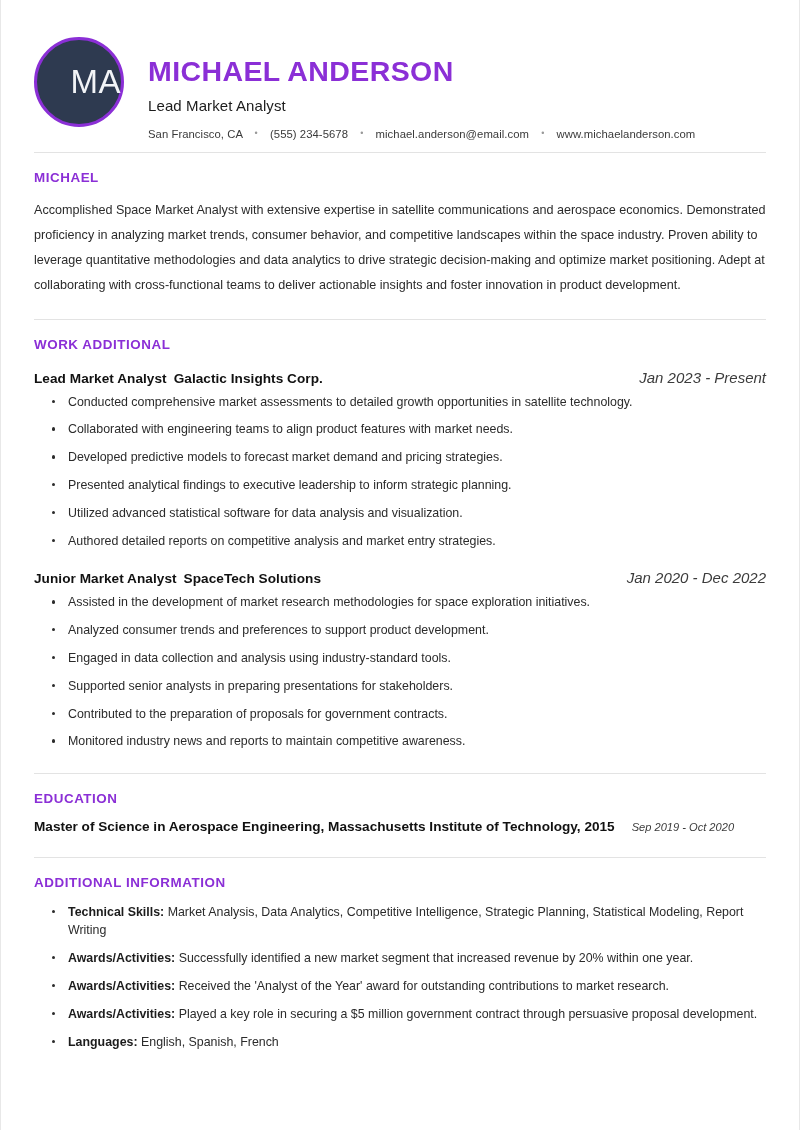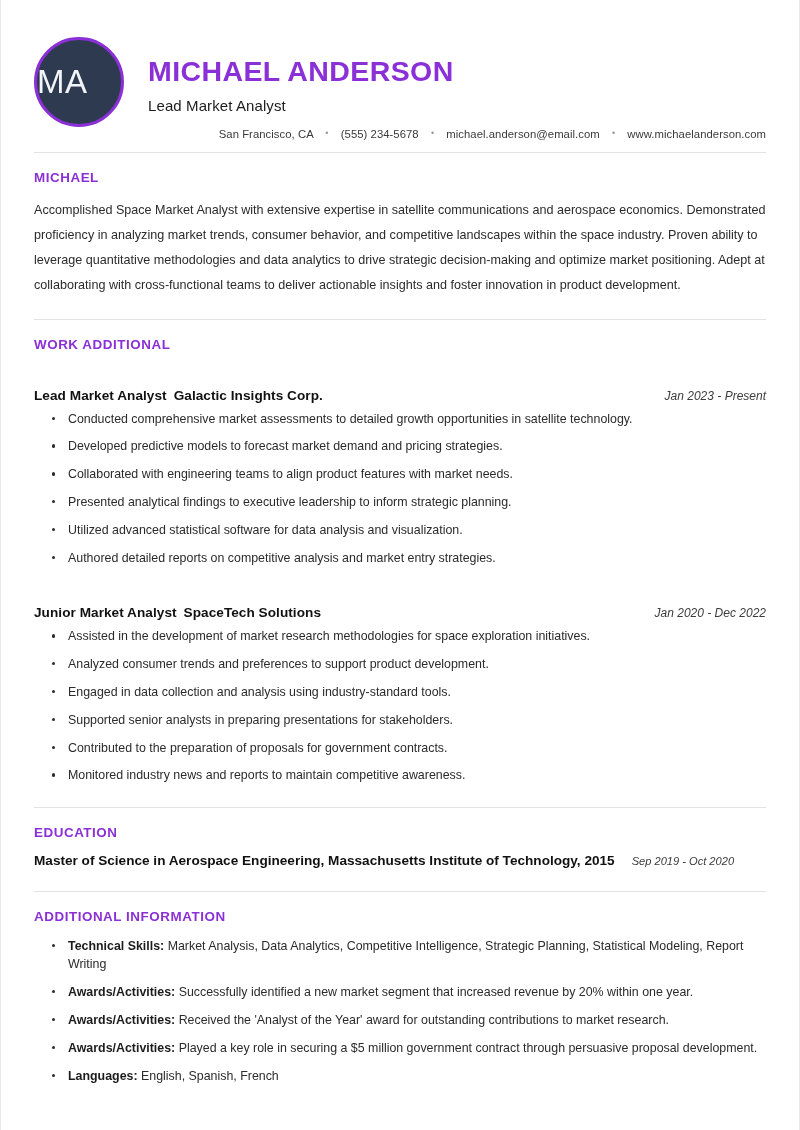--- a/index.html
+++ b/index.html
@@ -32,21 +32,21 @@
 
   .avatar {
     flex: 0 0 auto;
     width: 90px;
     height: 90px;
     border-radius: 50%;
     background: #2e3a50;
     border: 3px solid #8b2fd6;
     display: flex;
     align-items: center;
-    justify-content: flex-start;
+    justify-content: flex-end;
     color: #f2f4f7;
     font-size: 33px;
     font-weight: 400;
     letter-spacing: 0.5px;
     margin-top: 4px;
   }
 
   .header-text {
     flex: 1 1 auto;
     padding-left: 24px;
@@ -65,21 +65,21 @@
   .job-role {
     color: #1c1c1c;
     font-size: 15px;
     font-weight: 400;
     margin-top: 9px;
     letter-spacing: 0.1px;
   }
 
   .contact-line {
     margin-top: 14px;
-    text-align: right;
+    text-align: left;
     color: #3a3a3a;
     font-size: 11.3px;
     letter-spacing: 0.05px;
     white-space: nowrap;
   }
   .contact-line .sep {
     color: #999;
     padding: 0 9px;
     font-size: 9px;
     vertical-align: 2px;
@@ -119,25 +119,24 @@
   .entry-title {
     color: #111111;
     font-size: 13.6px;
     font-weight: bold;
     letter-spacing: 0.05px;
   }
   .entry-title .company { padding-left: 7px; }
 
   .entry-date {
     color: #3c3c3c;
-    font-size: 12px;
+    font-size: 15px;
     font-style: italic;
     white-space: nowrap;
     padding-left: 16px;
-    margin-top: 20px;
   }
 
   ul.bullets {
     list-style: none;
     padding: 0 0 0 17px;
   }
 
   ul.bullets li {
     position: relative;
     color: #2b2b2b;
@@ -221,22 +220,22 @@
 
     <div class="exp-block">
       <div class="entry-head">
         <div class="entry-title">
           <span>Lead Market Analyst</span><span class="company">Galactic Insights Corp.</span>
         </div>
         <div class="entry-date">Jan 2023 - Present</div>
       </div>
       <ul class="bullets">
         <li>Conducted comprehensive market assessments to detailed growth opportunities in satellite technology.</li>
+        <li>Collaborated with engineering teams to align product features with market needs.</li>
         <li>Developed predictive models to forecast market demand and pricing strategies.</li>
-        <li>Collaborated with engineering teams to align product features with market needs.</li>
         <li>Presented analytical findings to executive leadership to inform strategic planning.</li>
         <li>Utilized advanced statistical software for data analysis and visualization.</li>
         <li>Authored detailed reports on competitive analysis and market entry strategies.</li>
       </ul>
     </div>
 
     <div class="exp-block">
       <div class="entry-head">
         <div class="entry-title">
           <span>Junior Market Analyst</span><span class="company">SpaceTech Solutions</span>

